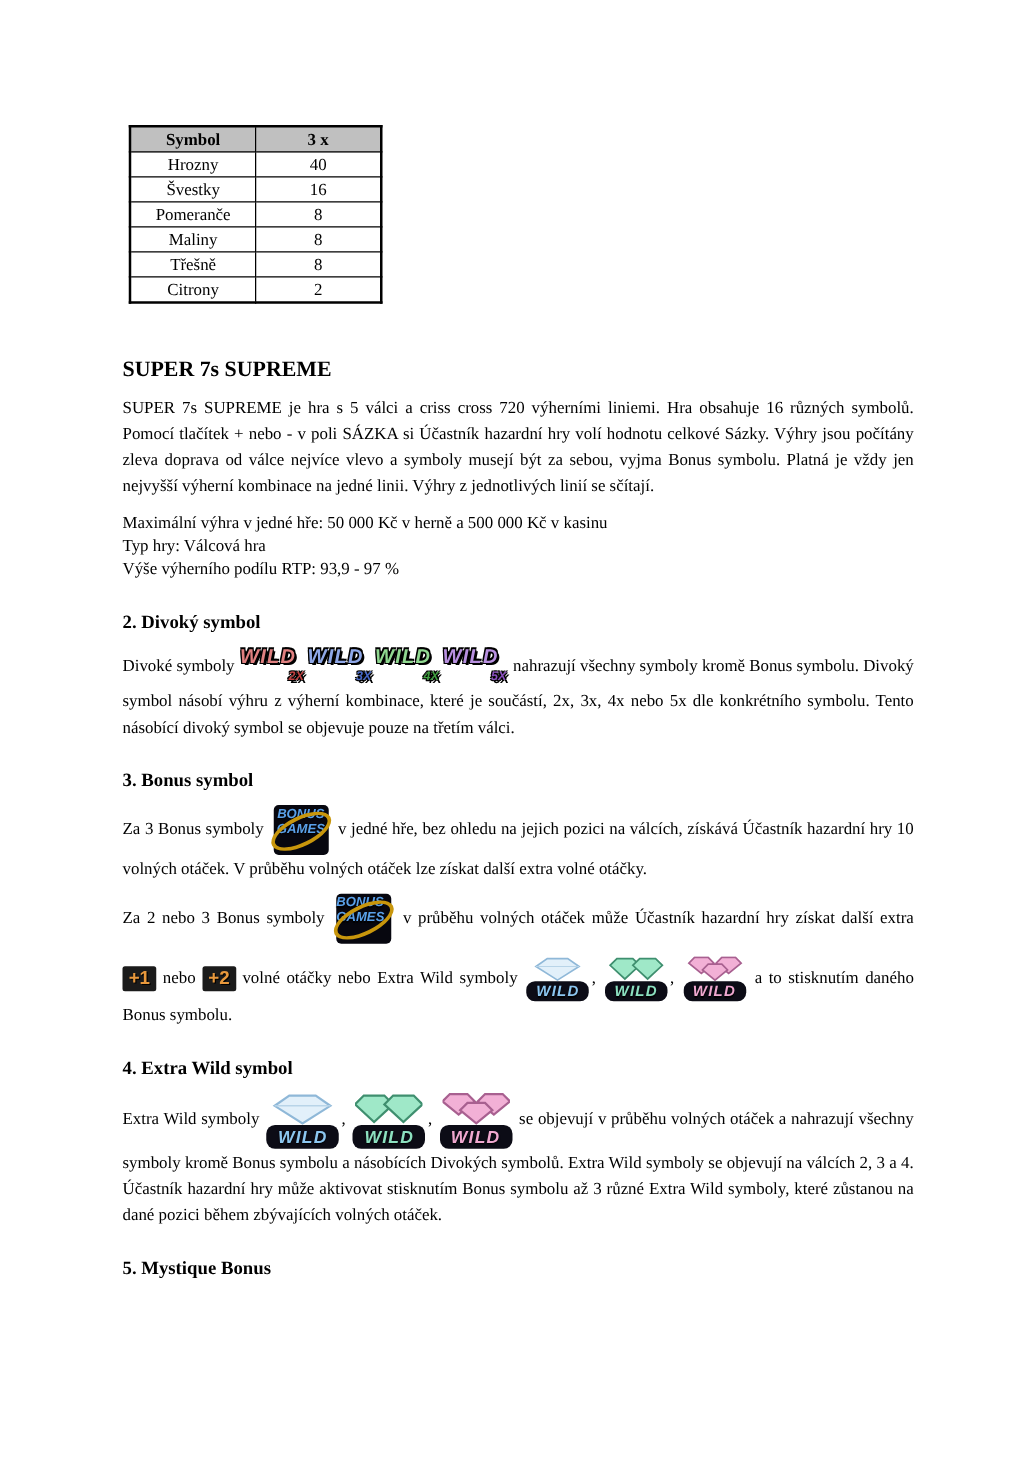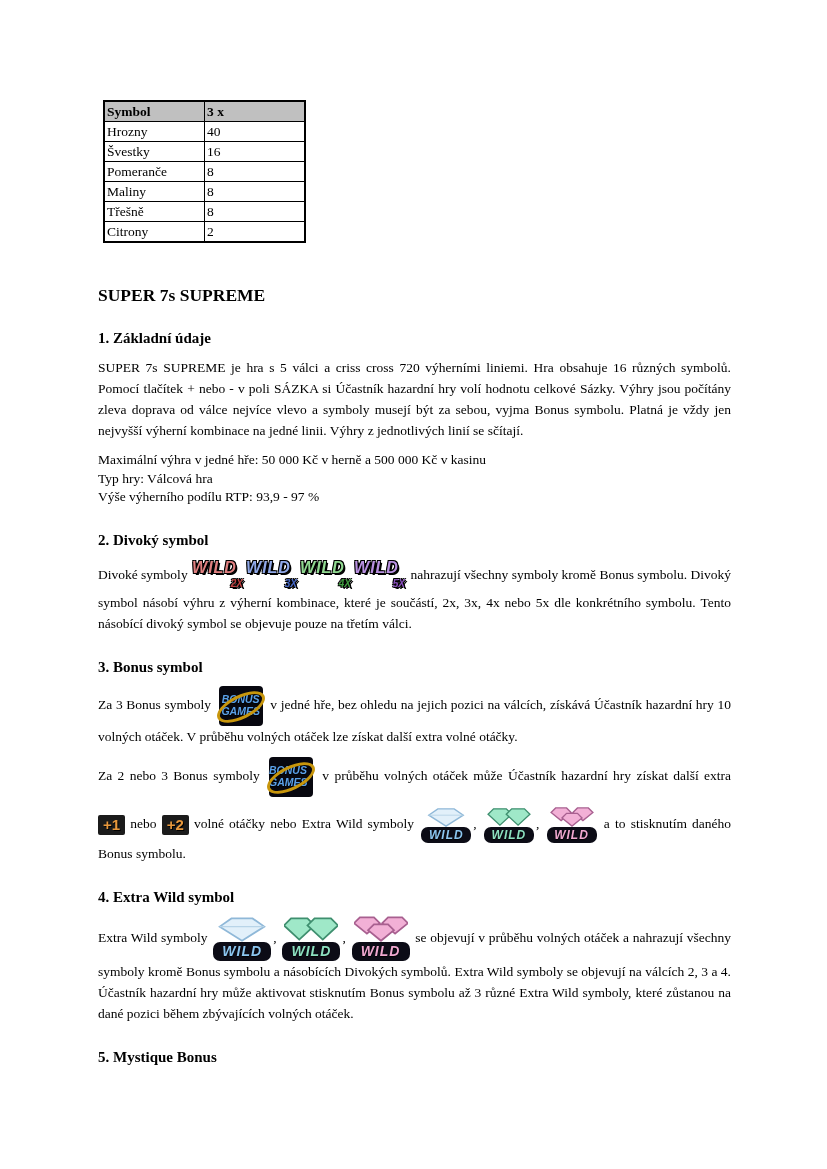--- a/index.html
+++ b/index.html
@@ -20,21 +20,21 @@
   
   table.paytable {
     border-collapse:collapse;
     margin-left:5px;
     border:2px solid #000;
   }
   table.paytable th, table.paytable td {
     border:1px solid #000;
     width:95px; height:19px;
     padding:0 2px;
-    text-align:left;
+    text-align:center;
     font-size:13.5px;
     font-family:"Liberation Serif", serif;
   }
   table.paytable th { background:#c0c0c0; font-weight:bold; }
 
   
   .doc-title {
     margin-top:42px;
     text-align:left;
     font-size:17.5px; font-weight:bold;
@@ -94,21 +94,21 @@
     text-align:center;
   }
   .bonus .bl {
     display:block;
     font-family:"Liberation Sans", sans-serif;
     font-weight:bold; font-style:italic;
     font-size:10.5px; line-height:12px;
     color:#5aa0e8;
     text-shadow:0 1px 1px #000;
   }
-  .bonus .bl:first-child { margin-top:7px; }
+  .bonus .bl:first-child { margin-top:1px; }
   .bonus .ring {
     position:absolute; left:-4px; top:9px;
     width:46px; height:18px;
     border:3px solid #c8960c;
     border-radius:50%;
     transform:rotate(-26deg);
   }
 
   
   .plusfs {
@@ -186,21 +186,20 @@
         </tr>
         <tr>
           <td>Citrony</td>
           <td>2</td>
         </tr>
       </tbody>
     </table>
 
     <div class="doc-title">SUPER 7s SUPREME</div>
 
-    <h2 class="sec">1. Základní údaje</h2>
     <p class="body">SUPER 7s SUPREME je hra s 5 válci a criss cross 720 výherními liniemi. Hra obsahuje 16 různých symbolů. Pomocí tlačítek + nebo - v poli SÁZKA si Účastník hazardní hry volí hodnotu celkové Sázky. Výhry jsou počítány zleva doprava od válce nejvíce vlevo a symboly musejí být za sebou, vyjma Bonus symbolu. Platná je vždy jen nejvyšší výherní kombinace na jedné linii. Výhry z jednotlivých linií se sčítají.</p>
     <div class="info-lines">
       <div>Maximální výhra v jedné hře: 50 000 Kč v herně a 500 000 Kč v kasinu</div>
       <div>Typ hry: Válcová hra</div>
       <div>Výše výherního podílu RTP: 93,9 - 97 %</div>
     </div>
 
     <h2 class="sec">2. Divoký symbol</h2>
     <p class="body">
       <span>Divoké symboly</span>

